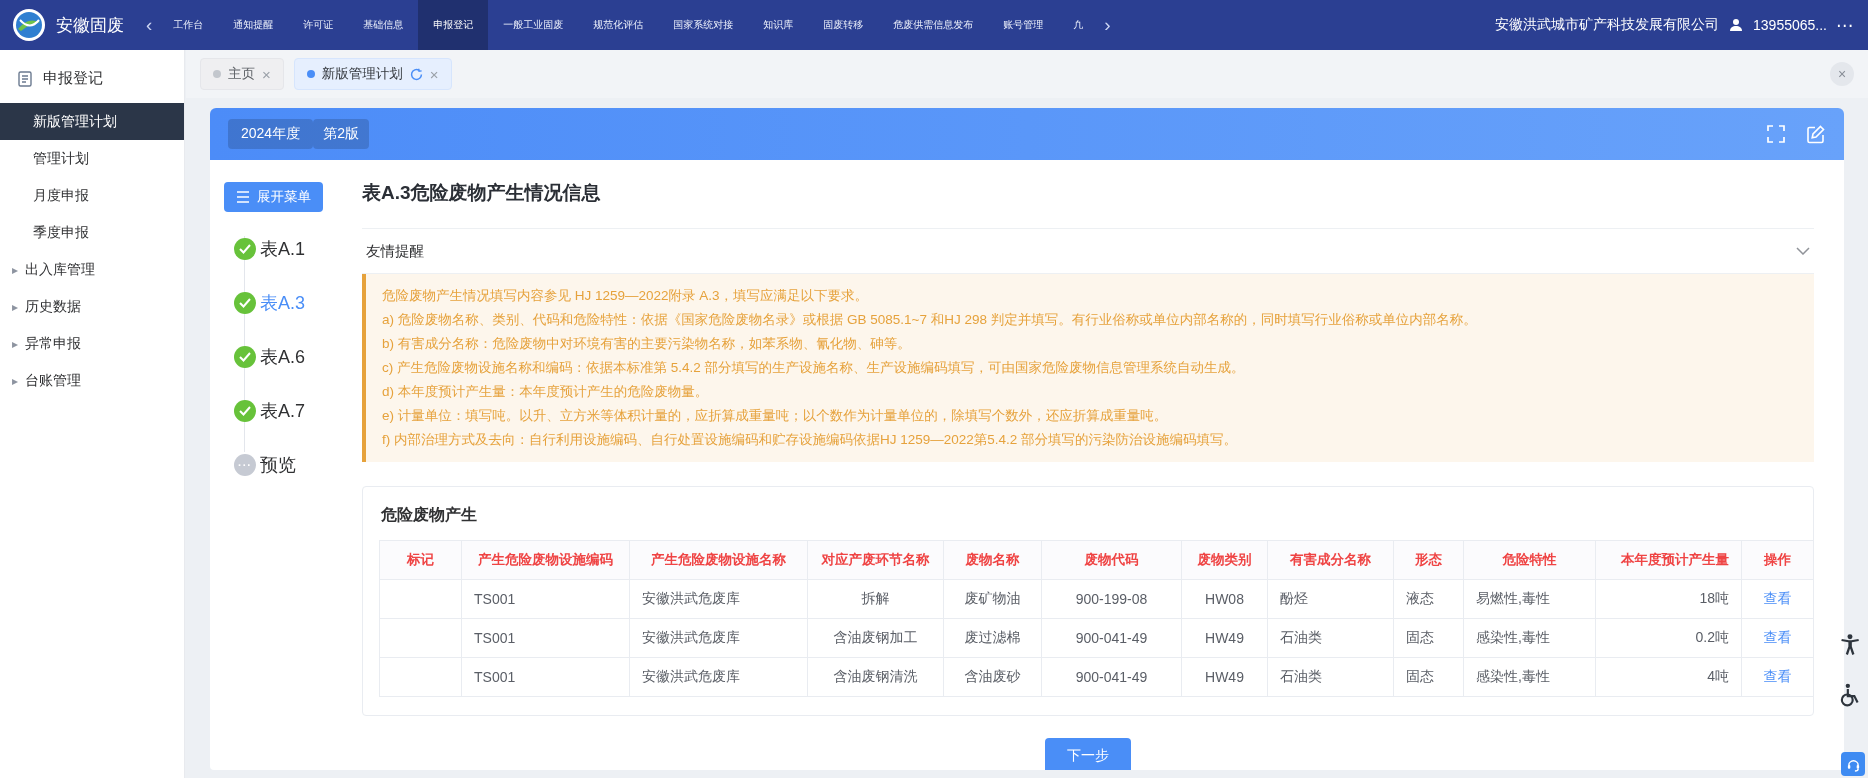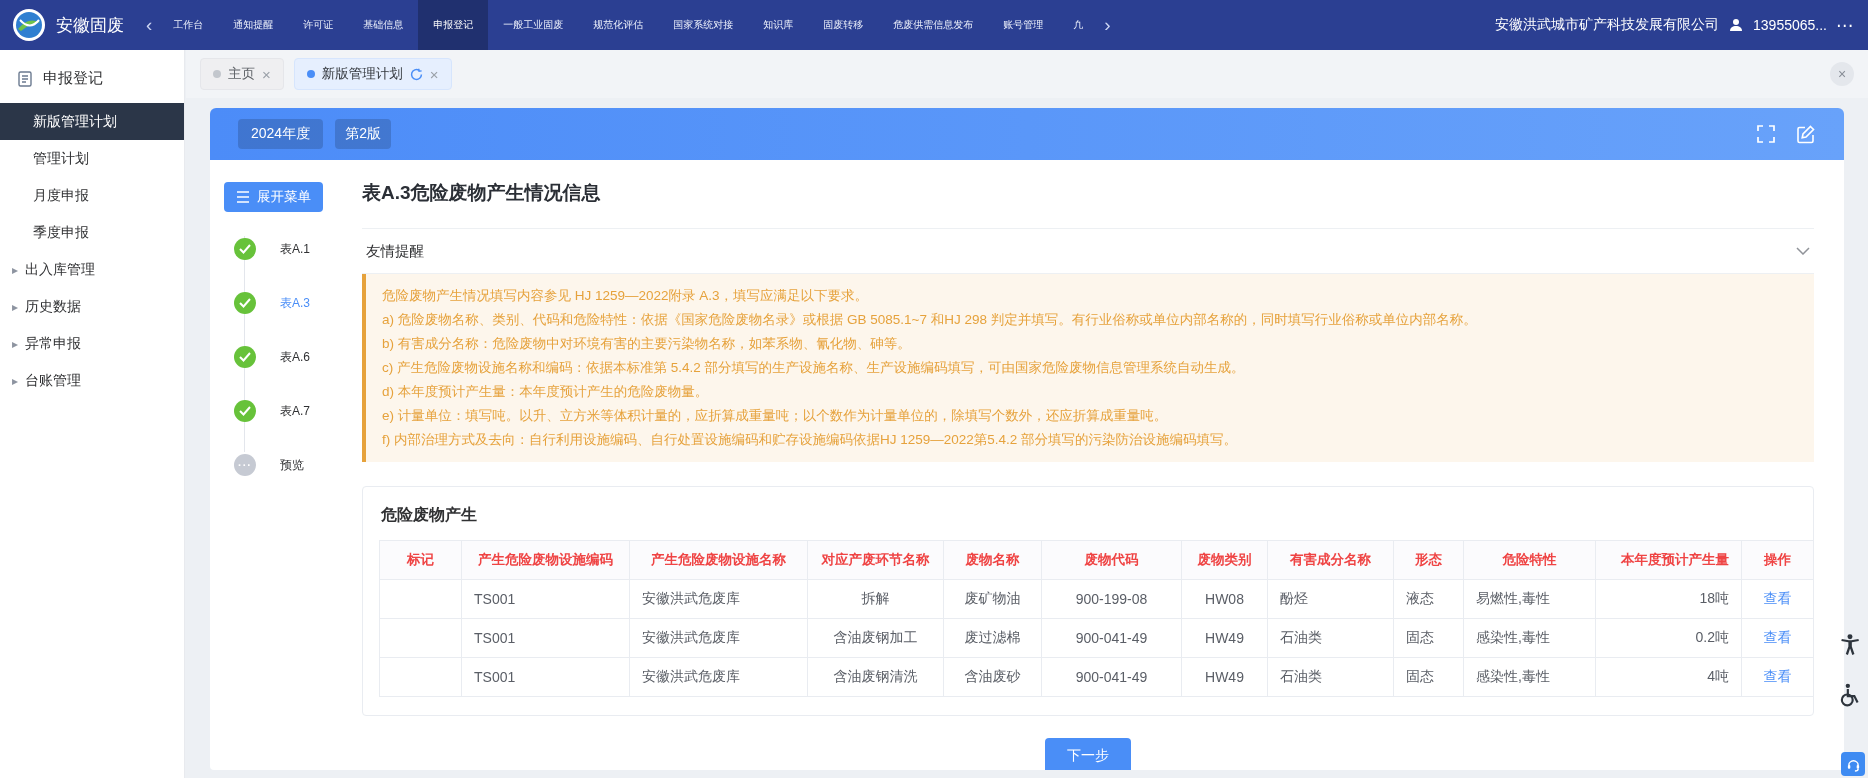--- a/index.html
+++ b/index.html
@@ -50,40 +50,40 @@
   .tab-close { font-size:15px; color:#9aa0a8; cursor:pointer; line-height:1; }
   .tab-close-all { margin-left:auto; width:24px; height:24px; border-radius:50%; background:#e4e7ec;
     color:#878d96; display:flex; align-items:center; justify-content:center; font-size:14px; cursor:pointer; }
 
   
   .main { position:absolute; top:98px; left:186px; right:0; bottom:0; background:#edf0f4;
     padding:10px 24px 8px 24px; }
   .panel { height:100%; display:flex; flex-direction:column; }
   .panel-header { flex:0 0 52px; height:52px; border-radius:6px 6px 0 0;
     background:linear-gradient(90deg,#4c8cf8,#68a2fa); display:flex; align-items:center;
-    padding:0 28px; gap:12px; }
+    padding:0 18px; }
   .badge { background:rgba(0,0,0,0.16); border-radius:4px; padding:6px 13px; color:#fff; font-size:14px; }
   .badge.small { padding:6px 10px; }
   .ph-icons { margin-left:auto; display:flex; align-items:center; gap:20px; }
   .ph-icons span { cursor:pointer; display:flex; align-items:center; }
   .panel-body { flex:1; background:#fff; border-radius:0 0 4px 4px; display:flex; overflow:hidden; }
 
   
   .step-rail { flex:0 0 150px; padding:22px 0 0 14px; }
   .expand-btn { display:flex; align-items:center; gap:7px; background:#4a8ef7; color:#fff; border:none;
     border-radius:4px; height:30px; padding:0 12px; font-size:13.5px; cursor:pointer;
     font-family:inherit; }
   .step-list { margin-top:10px; position:relative; }
   .step-list::before { content:""; position:absolute; left:20px; top:14px; bottom:40px; width:1px; background:#e3e6ec; }
   .step { display:flex; align-items:center; height:54px; cursor:pointer; position:relative; padding-left:10px; }
   .step-circle { width:22px; height:22px; border-radius:50%; display:flex; align-items:center;
     justify-content:center; z-index:1; flex:0 0 22px; }
   .step-circle.done { background:#67c23a; }
   .step-circle.pending { background:#c6cad3; color:#fff; font-size:11px; letter-spacing:1px; font-weight:bold; }
-  .step-label { margin-left:24px; font-size:12px; color:#303133; }
+  .step-label { margin-left:4px; font-size:18px; color:#303133; }
   .step-label.active { color:#4a8ef7; }
 
   
   .form-area { flex:1; min-width:0; padding:20px 30px 0 2px; }
   .form-title { font-size:19px; font-weight:600; color:#2b2f36; margin:0 0 22px 0; }
   .collapse-header { height:46px; border-top:1px solid #edf0f3; border-bottom:1px solid #edf0f3;
     display:flex; align-items:center; justify-content:space-between; font-size:14.5px; color:#303133;
     cursor:pointer; padding:0 4px; }
   .chev { display:flex; align-items:center; }
   .notice { background:#fdf6ec; border-left:4px solid #e6a23c; padding:10px 16px;

